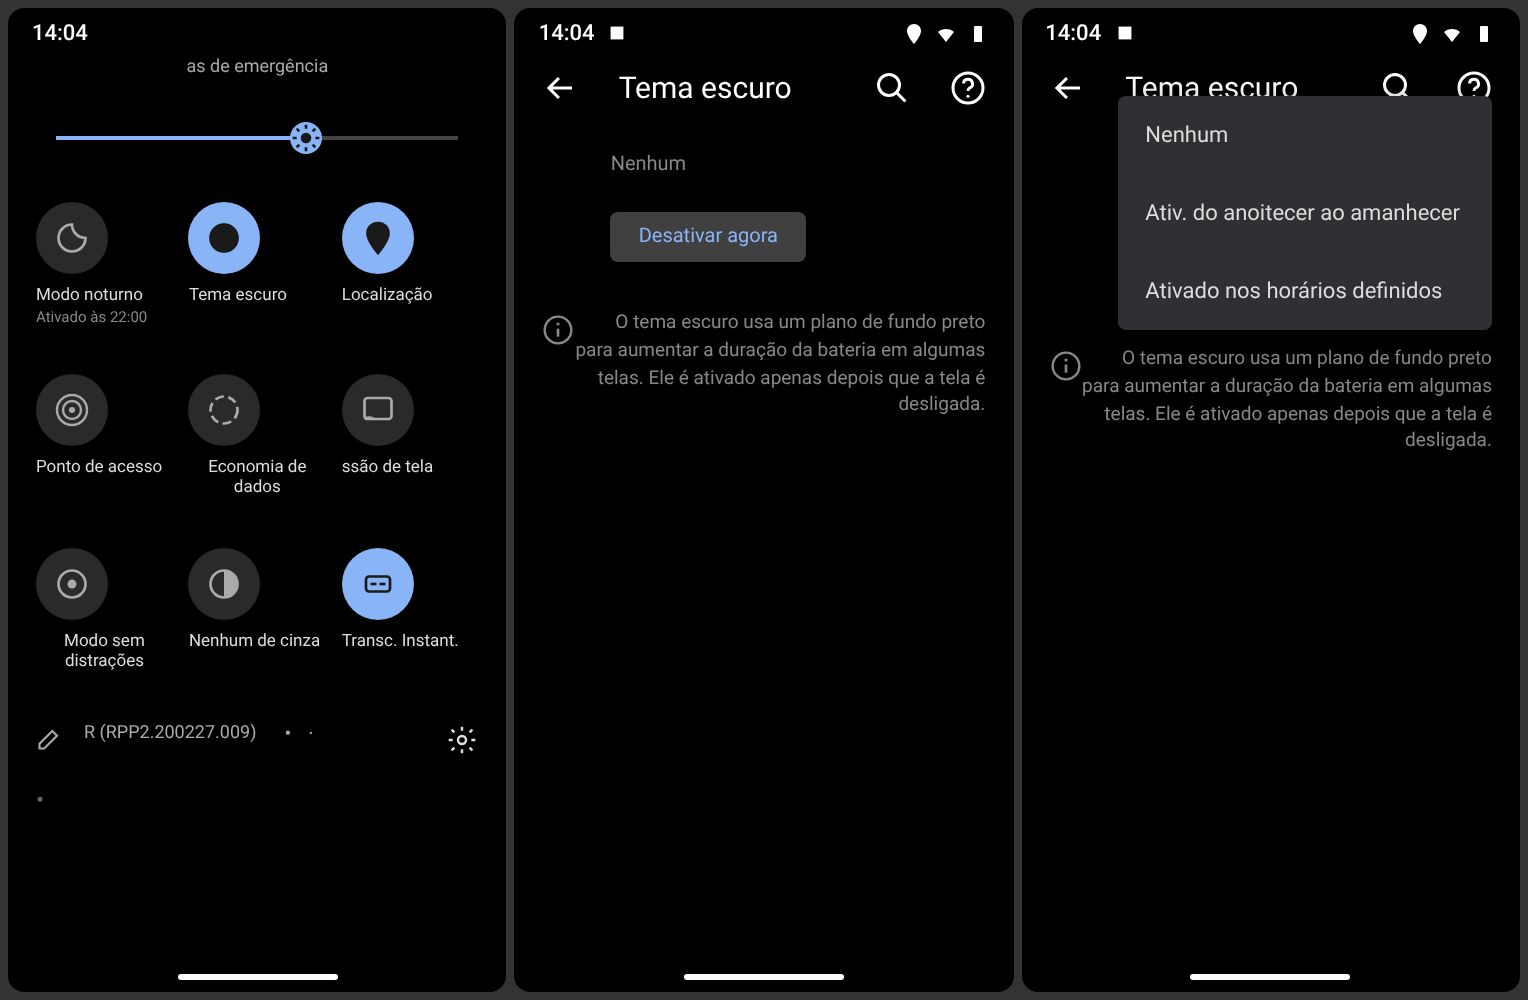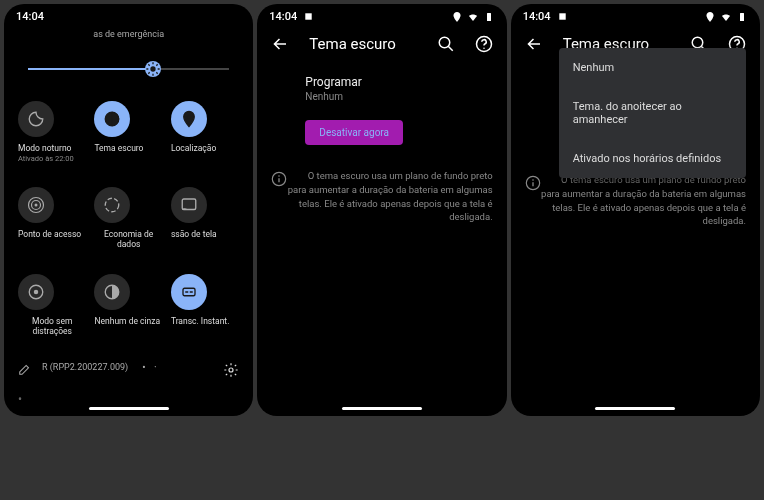--- a/index.html
+++ b/index.html
@@ -7,23 +7,23 @@
     background: #333;
     font-family: -apple-system, BlinkMacSystemFont, 'Segoe UI', Roboto, sans-serif;
     display: flex;
     gap: 4px;
     padding: 4px;
     width: 764px;
     height: 500px;
   }
   .phone {
     width: 250px;
-    height: 412px;
+    height: 492px;
     background: #000;
-    border-radius: 20px;
+    border-radius: 8px;
     overflow: hidden;
     position: relative;
     color: #fff;
   }
   .status-bar {
     display: flex;
     justify-content: space-between;
     align-items: center;
     padding: 6px 12px 2px;
     font-size: 11px;
@@ -136,21 +136,21 @@
   .app-bar svg { width: 18px; height: 18px; }
   .setting-row {
     padding: 12px 20px 10px 48px;
   }
   .setting-title { font-size: 12px; color: #eee; }
   .setting-sub { font-size: 10px; color: #888; margin-top: 2px; }
   .action-button {
     margin: 8px 20px 10px 48px;
     display: inline-block;
     padding: 7px 14px;
-    background: #a21caf;
+    background: #404040;
     border-radius: 4px;
     font-size: 10px;
     color: #8ab4f8;
   }
   .info-row {
     display: flex;
     padding: 14px 14px 10px;
     text-align: right;
   }
   .info-row svg { width: 16px; height: 16px; flex-shrink: 0; margin-top: 2px; }
@@ -335,21 +335,20 @@
         <circle cx="10" cy="10" r="7" fill="none" stroke="#fff" stroke-width="2"></circle>
         <line x1="15" y1="15" x2="21" y2="21" stroke="#fff" stroke-width="2"></line>
       </svg>
     <svg viewBox="0 0 24 24">
         <circle cx="12" cy="12" r="10" fill="none" stroke="#fff" stroke-width="2"></circle>
         <path d="M9 9a3 3 0 1 1 4 3c-1 .5-1 1-1 2" fill="none" stroke="#fff" stroke-width="2"></path>
         <circle cx="12" cy="17.5" r="1" fill="#fff"></circle>
       </svg>
   </div>
   <div class="setting-row">
-    <div class="setting-title">Programar</div>
     <div class="setting-sub">Nenhum</div>
   </div>
   <div class="action-button">Desativar agora</div>
   <div class="info-row">
     <svg viewBox="0 0 24 24">
         <circle cx="12" cy="12" r="10" fill="none" stroke="#888" stroke-width="1.8"></circle>
         <line x1="12" y1="11" x2="12" y2="17" stroke="#888" stroke-width="2"></line>
         <circle cx="12" cy="7.5" r="1.2" fill="#888"></circle>
       </svg>
     <div class="info-text">O tema escuro usa um plano de fundo preto para aumentar a duração da bateria em algumas telas. Ele é ativado apenas depois que a tela é desligada.</div>
@@ -388,21 +387,21 @@
       </svg>
     <svg viewBox="0 0 24 24">
         <circle cx="12" cy="12" r="10" fill="none" stroke="#fff" stroke-width="2"></circle>
         <path d="M9 9a3 3 0 1 1 4 3c-1 .5-1 1-1 2" fill="none" stroke="#fff" stroke-width="2"></path>
         <circle cx="12" cy="17.5" r="1" fill="#fff"></circle>
       </svg>
   </div>
 
   <div class="dropdown-menu">
     <div class="dropdown-item">Nenhum</div>
-    <div class="dropdown-item">Tema. do anoitecer ao amanhecer</div>
+    <div class="dropdown-item">Ativ. do anoitecer ao amanhecer</div>
     <div class="dropdown-item">Ativado nos horários definidos</div>
   </div>
 
   <div style="height:96px"></div>
   <div class="info-row">
     <svg viewBox="0 0 24 24">
         <circle cx="12" cy="12" r="10" fill="none" stroke="#888" stroke-width="1.8"></circle>
         <line x1="12" y1="11" x2="12" y2="17" stroke="#888" stroke-width="2"></line>
         <circle cx="12" cy="7.5" r="1.2" fill="#888"></circle>
       </svg>

